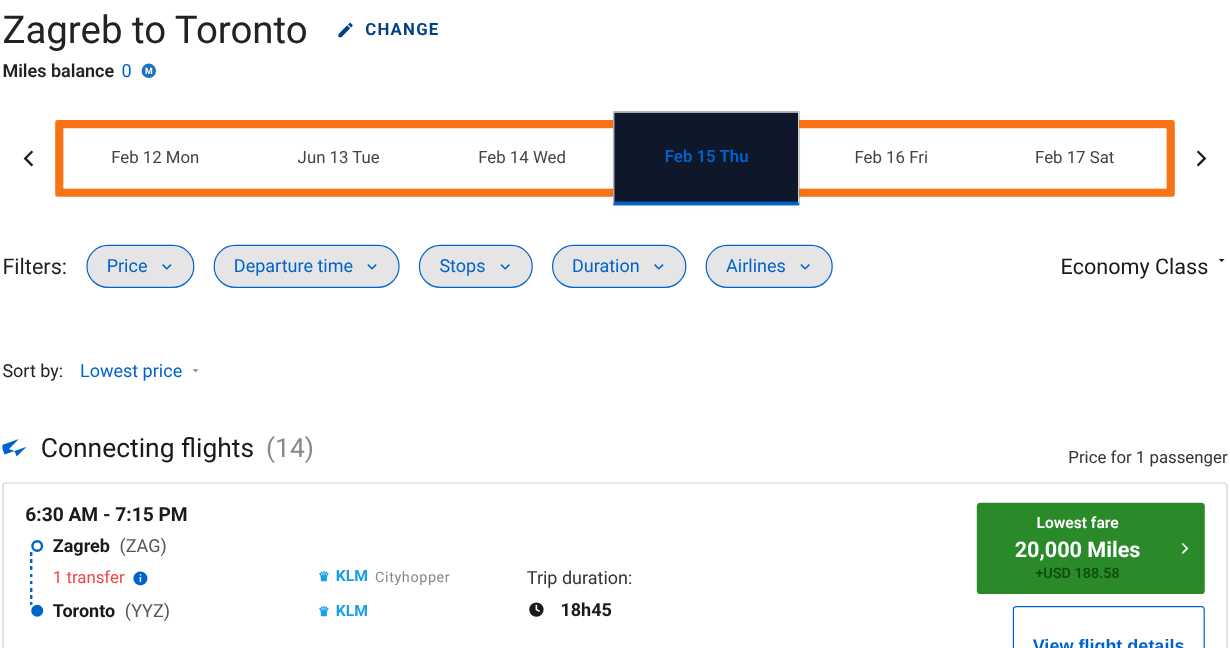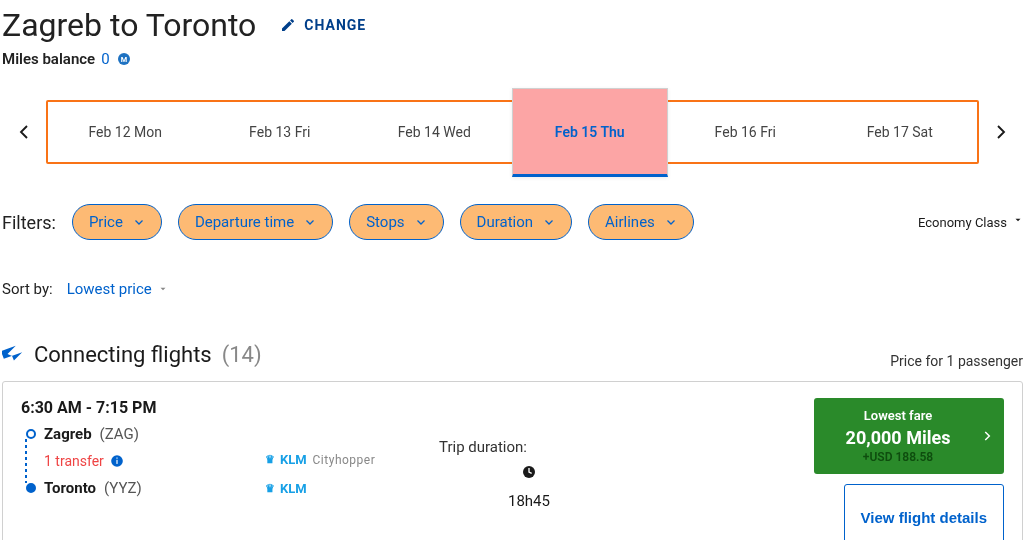--- a/index.html
+++ b/index.html
@@ -54,21 +54,21 @@
     display: flex;
     align-items: center;
     justify-content: center;
     cursor: pointer;
     color: #1a1a1a;
   }
   .arrow-btn svg { width: 18px; height: 24px; }
   .date-tabs {
     flex: 1;
     display: flex;
-    border: 2px solid #f97316;
+    border: 7px solid #f97316;
     border-radius: 2px;
     height: 64px;
     overflow: visible;
   }
   .date-tab {
     flex: 1;
     display: flex;
     align-items: center;
     justify-content: center;
     font-size: 14px;
@@ -77,22 +77,22 @@
     position: relative;
     background: #fff;
   }
   .date-tab.selected {
     color: #0062cc;
     font-weight: 600;
     border: 1px solid #d0d0d0;
     border-top: 1px solid #d0d0d0;
     border-bottom: 3px solid #0062cc;
     margin: -14px 0 -1px 0;
-    height: 89px;
-    background: #fca5a5;
+    height: 78px;
+    background: #0f172a;
     box-shadow: 0 1px 4px rgba(0,0,0,0.08);
     z-index: 2;
   }
   .filters-row {
     display: flex;
     align-items: center;
     gap: 16px;
     margin-top: 40px;
   }
   .filters-label {
@@ -102,36 +102,36 @@
   .pill {
     border: 1px solid #0062cc;
     color: #0062cc;
     border-radius: 999px;
     padding: 8px 16px;
     font-size: 15px;
     display: inline-flex;
     align-items: center;
     gap: 10px;
     cursor: pointer;
-    background: #fdba74;
+    background: #e5e5e5;
   }
   .pill svg { width: 12px; height: 12px; }
   .class-select {
     margin-left: auto;
-    font-size: 13px;
+    font-size: 18px;
     color: #1a1a1a;
     display: inline-flex;
     gap: 6px;
     cursor: pointer;
   }
   .sort-row {
     display: flex;
     align-items: center;
     gap: 14px;
-    margin-top: 40px;
+    margin-top: 60px;
     font-size: 15px;
   }
   .sort-row .label { color: #222; }
   .sort-select {
     color: #0062cc;
     display: inline-flex;
     align-items: center;
     gap: 6px;
     cursor: pointer;
   }
@@ -179,21 +179,21 @@
     background: repeating-linear-gradient(#0062cc, #0062cc 3px, transparent 3px, transparent 6px);
   }
   .transfer { font-size: 14px; color: #ef4444; margin: 0 0 10px 18px; display: flex; align-items: center; gap: 6px; }
   .transfer svg { width: 14px; height: 14px; fill: #0062cc; }
   .col-mid { width: 150px; display: flex; flex-direction: column; gap: 14px; justify-content: center;}
   .airline-badge { display:flex; align-items:center; gap:6px; color:#17a0e6; font-weight:700; font-size:13px;}
   .airline-badge.sub span:last-child { color:#888; font-weight:400; font-size:12px; letter-spacing:0.5px;}
   .crown { font-size: 11px; letter-spacing: -1px; }
   .col-dur { flex: 0 0 180px; display:flex; flex-direction:column; justify-content:center; gap:8px; font-size:15px;}
   .dur-label { color:#333; }
-  .dur-val { display:flex; align-items:center; gap:12px; font-weight:400;flex-direction:column;}
+  .dur-val { display:flex; align-items:center; gap:12px; font-weight:700;}
   .dur-val svg { width:16px; height:16px; fill:#1a1a1a;}
   .col-right { margin-left:auto; display:flex; flex-direction:column; align-items:flex-end; gap:10px;}
   .fare-box {
     background:#2a8a2a;
     color:#fff;
     border-radius:3px;
     padding:10px 40px 10px 18px;
     position:relative;
     text-align:center;
     min-width:190px;
@@ -241,21 +241,21 @@
   <div class="arrow-btn">
     <svg viewBox="0 0 24 24">
         <polyline class="chev" points="16,4 8,12 16,20"></polyline>
       </svg>
   </div>
   <div class="date-tabs">
     <div class="date-tab">
         <span>Feb 12 Mon</span>
       </div>
     <div class="date-tab">
-        <span>Feb 13 Fri</span>
+        <span>Jun 13 Tue</span>
       </div>
     <div class="date-tab">
         <span>Feb 14 Wed</span>
       </div>
     <div class="date-tab selected">
         <span>Feb 15 Thu</span>
       </div>
     <div class="date-tab">
         <span>Feb 16 Fri</span>
       </div>

